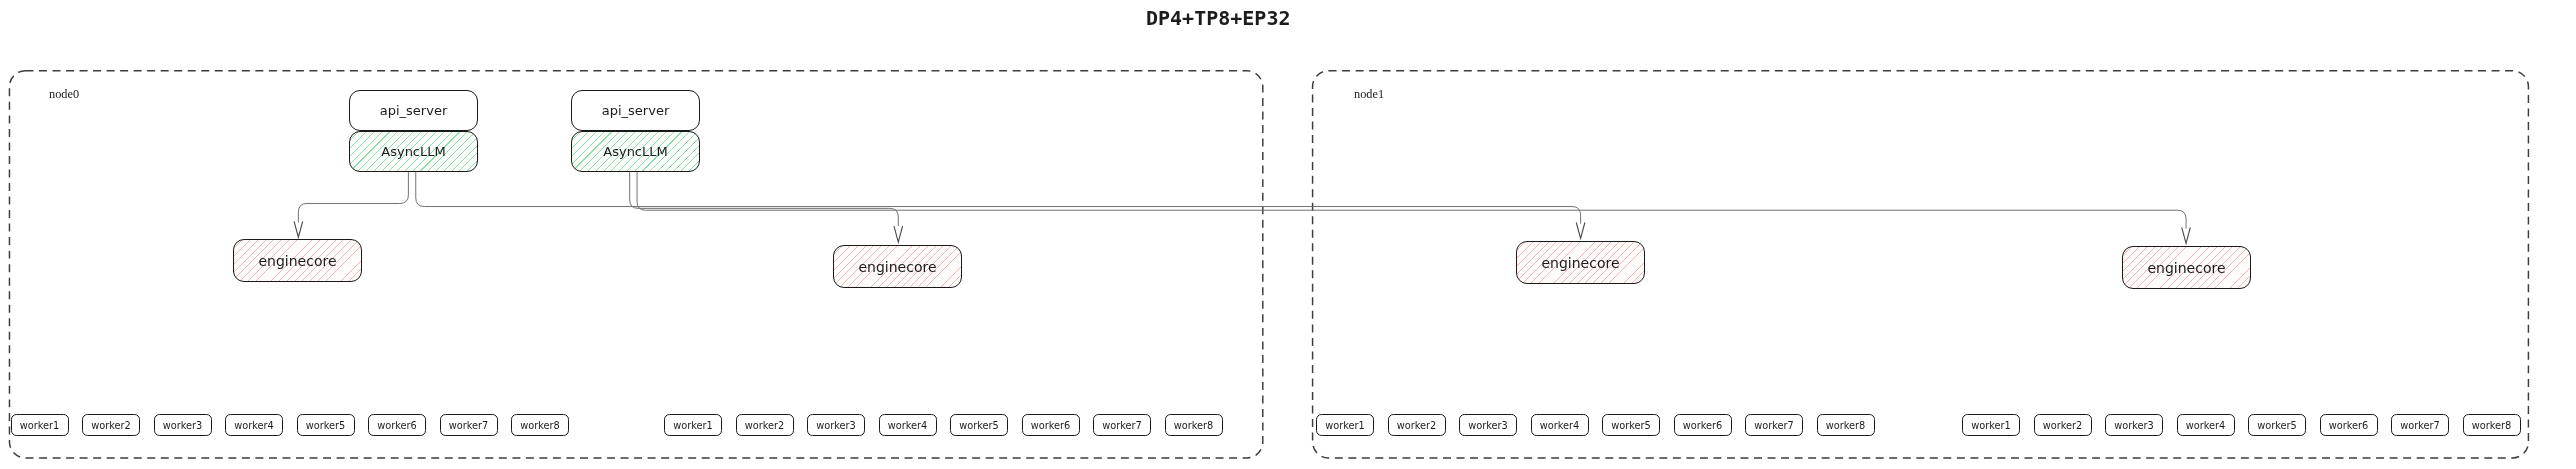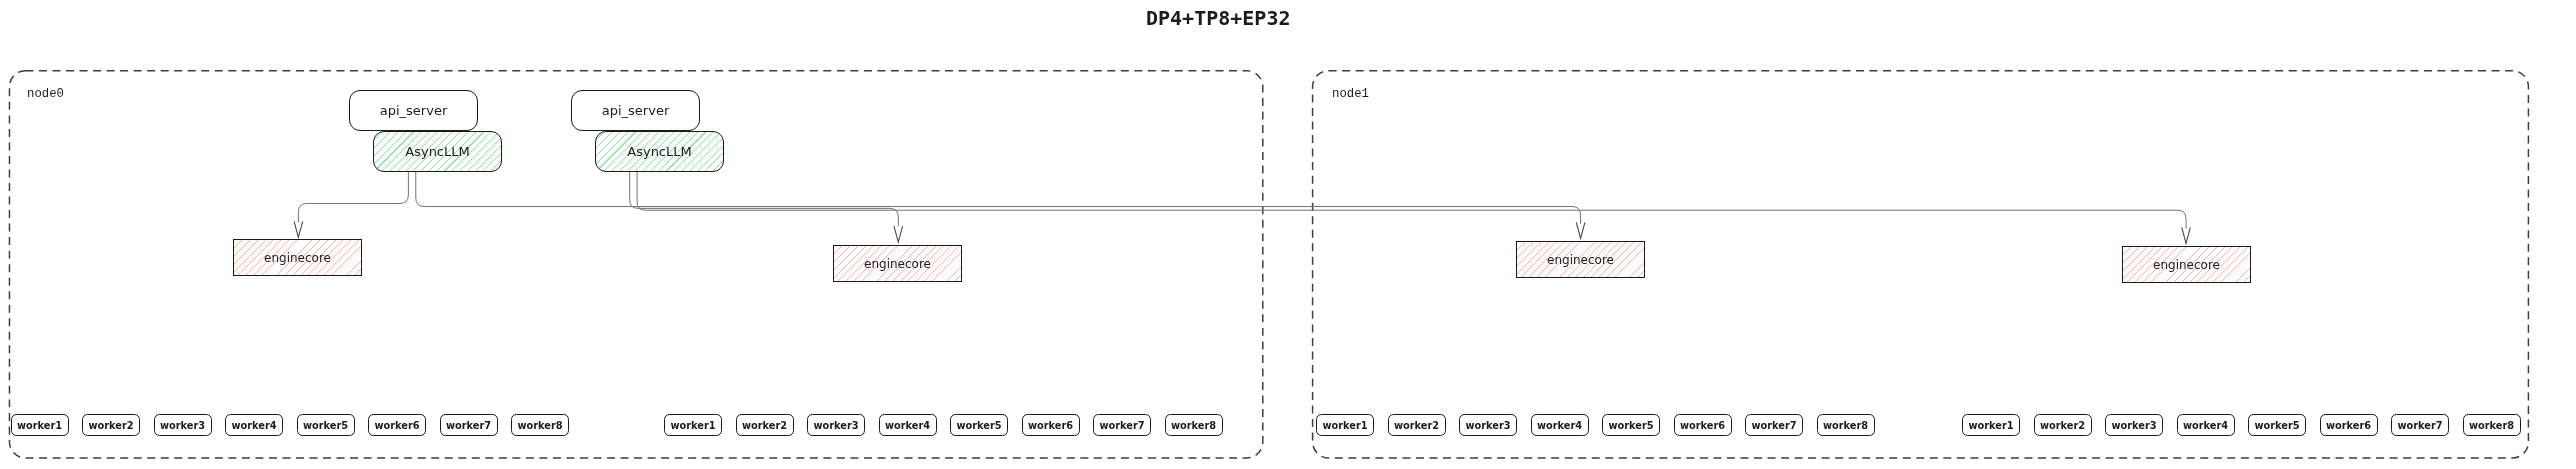--- a/index.html
+++ b/index.html
@@ -13,44 +13,43 @@
   }
   svg.underlay{position:absolute;left:0;top:0;width:2576px;height:469px;}
   .title{
     position:absolute;left:1146px;top:6.2px;width:135px;
     font-family:"DejaVu Sans Mono","Liberation Mono",monospace;
     font-size:20px;font-weight:700;letter-spacing:0px;
     text-align:center;white-space:nowrap;
   }
   .node-label{
     position:absolute;
-    font-family:Liberation Mono, monospace;
-    font-size:12.3px;font-weight:500;white-space:nowrap;
+    font-family:Liberation Serif, serif;
+    font-size:12.3px;font-weight:500;white-space:nowrap;margin-left:22px;
   }
   .box{
     position:absolute;
     border:1.5px solid #1a1a1a;
     display:flex;align-items:center;justify-content:center;
     box-sizing:border-box;
     background:#ffffff;
     white-space:nowrap;
   }
   .stackbox{width:129px;height:41px;border-radius:11px;font-size:13px;}
   .api{background:#ffffff;}
   .llm{
     background:repeating-linear-gradient(135deg,#8fdfa6 0 0.8px,transparent 0.8px 5.5px),#fbfdfb;
-    margin-left:24px;
   }
   .engine{
-    width:129px;height:37px;border-radius:0;font-size:12px;
+    width:129px;height:43px;border-radius:11px;font-size:14px;
     background:repeating-linear-gradient(135deg,#f2b7b2 0 0.7px,transparent 0.7px 5.5px),#fefbfb;
   }
   .worker-row{
     position:absolute;top:414px;
-    display:flex;gap:13.5px;font-weight:bold;
+    display:flex;gap:13.5px;
   }
   .worker{
     width:58px;height:22px;
     border:1.2px solid #1a1a1a;border-radius:5.5px;
     box-sizing:border-box;
     display:flex;align-items:center;justify-content:center;
     font-size:9.8px;background:#ffffff;white-space:nowrap;
   }
 </style>
 </head>

